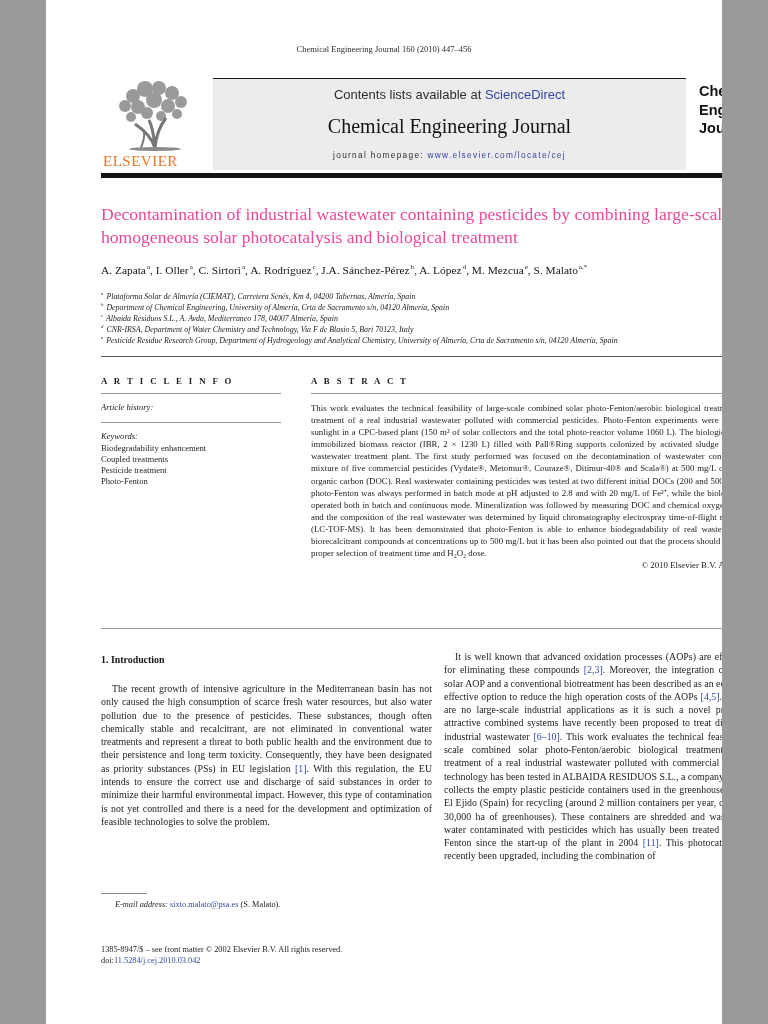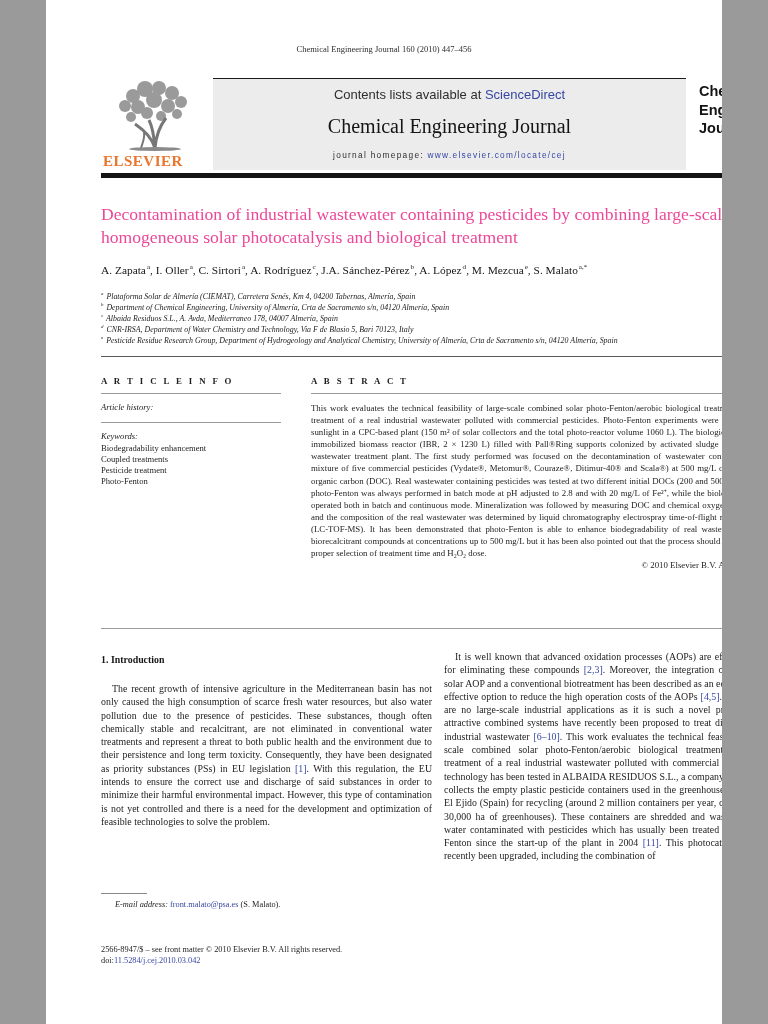--- a/index.html
+++ b/index.html
@@ -11,21 +11,21 @@
   .ref{color:#3647a3;}
   sup{font-size:0.62em;line-height:0;vertical-align:super;}
 
   .citation{position:absolute;top:44px;left:0;width:100%;text-align:center;
     font-size:8.5px;color:#2e2e2e;}
 
   .masthead{position:absolute;top:78px;left:55px;width:685px;height:92px;display:flex;}
   .m-left{width:112px;position:relative;flex:none;}
   .m-left svg{position:absolute;top:2px;left:10px;}
   .logo-word{position:absolute;bottom:0;left:2px;width:108px;
-    font-size:15px;letter-spacing:0.5px;color:#e8762c;font-weight:bold;}
+    font-size:15px;letter-spacing:0.5px;color:#e8762c;font-weight:normal;}
   .m-center{flex:1;background:#ececec;border-top:1.5px solid #1a1a1a;
     display:flex;flex-direction:column;align-items:center;justify-content:space-between;
     padding:8px 0 10px;}
   .contents-line{font-family:"Liberation Sans", sans-serif;font-size:13px;color:#2e2e2e;}
   .m-journal{font-size:20px;color:#141414;}
   .homepage-line{font-family:"Liberation Sans", sans-serif;font-size:8.3px;
     letter-spacing:1.3px;color:#2e2e2e;}
   .m-right{width:100px;flex:none;padding:4px 0 0 13px;box-sizing:border-box;
     font-family:"Liberation Sans", sans-serif;font-size:14.5px;line-height:18.5px;
     color:#141414;font-weight:bold;}
@@ -161,22 +161,22 @@
   </div>
 
   <div class="body-right">
     <div class="para">It is well known that advanced oxidation processes (AOPs) are effective methods for eliminating these compounds <span class="ref">[2,3]</span>. Moreover, the integration of a preliminary solar AOP and a conventional biotreatment has been described as an economically and effective option to reduce the high operation costs of the AOPs <span class="ref">[4,5]</span>. However, there are no large-scale industrial applications as it is such a novel process but very attractive combined systems have recently been proposed to treat different kinds of industrial wastewater <span class="ref">[6–10]</span>. This work evaluates the technical feasibility of large-scale combined solar photo-Fenton/aerobic biological treatment targeting the treatment of a real industrial wastewater polluted with commercial pesticides. This technology has been tested in ALBAIDA RESIDUOS S.L., a company that selectively collects the empty plastic pesticide containers used in the greenhouses of the area of El Ejido (Spain) for recycling (around 2 million containers per year, corresponding to 30,000 ha of greenhouses). These containers are shredded and washed, producing water contaminated with pesticides which has usually been treated by solar photo-Fenton since the start-up of the plant in 2004 <span class="ref">[11]</span>. This photocatalytic plant has recently been upgraded, including the combination of</div>
   </div>
 
   <div class="fn-block">
     <div class="fn-sep"></div>
     <div class="fn-line2">
       <span class="it">E-mail address:</span>
-      <a class="blue">front.malato@psa.es</a><span> (S. Malato).</span>
+      <a class="blue">sixto.malato@psa.es</a><span> (S. Malato).</span>
     </div>
   </div>
 
   <div class="pub-block">
-    <div>2566-8947/$ – see front matter © 2010 Elsevier B.V. All rights reserved.</div>
+    <div>1385-8947/$ – see front matter © 2002 Elsevier B.V. All rights reserved.</div>
     <div><span>doi:</span><a class="blue">11.5284/j.cej.2010.03.042</a></div>
   </div>
 
 </div>
 
 </body></html>

